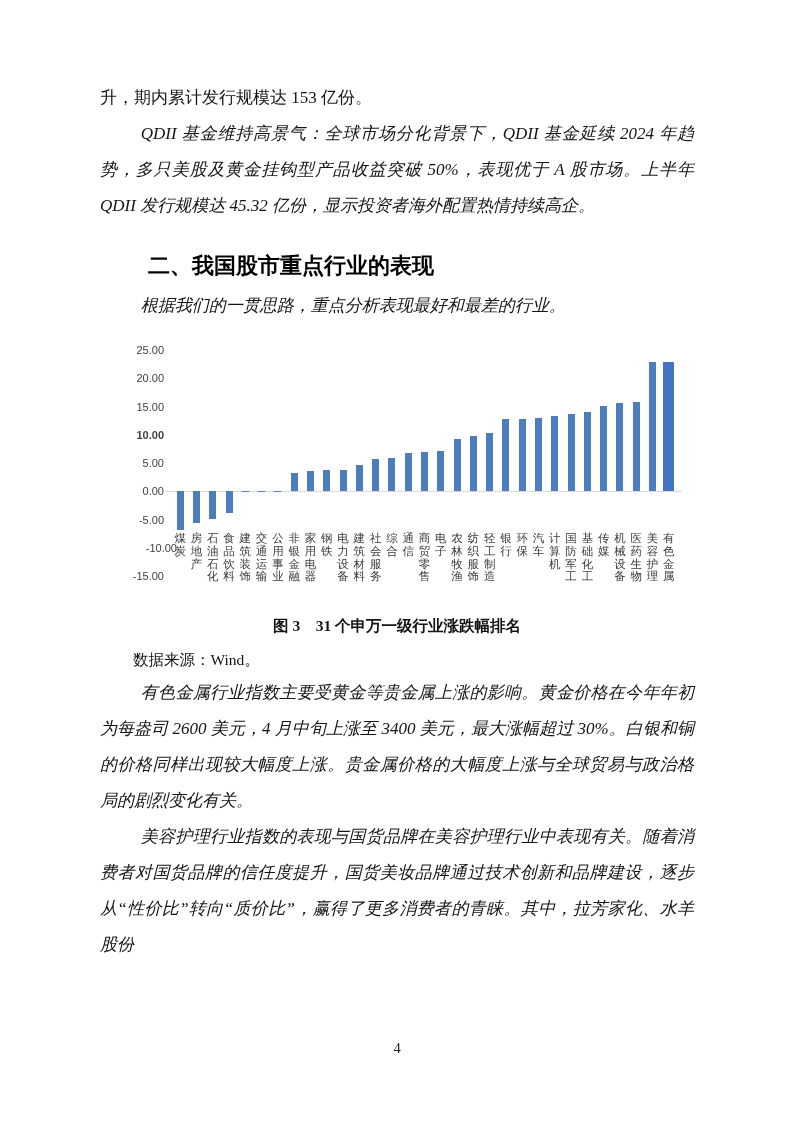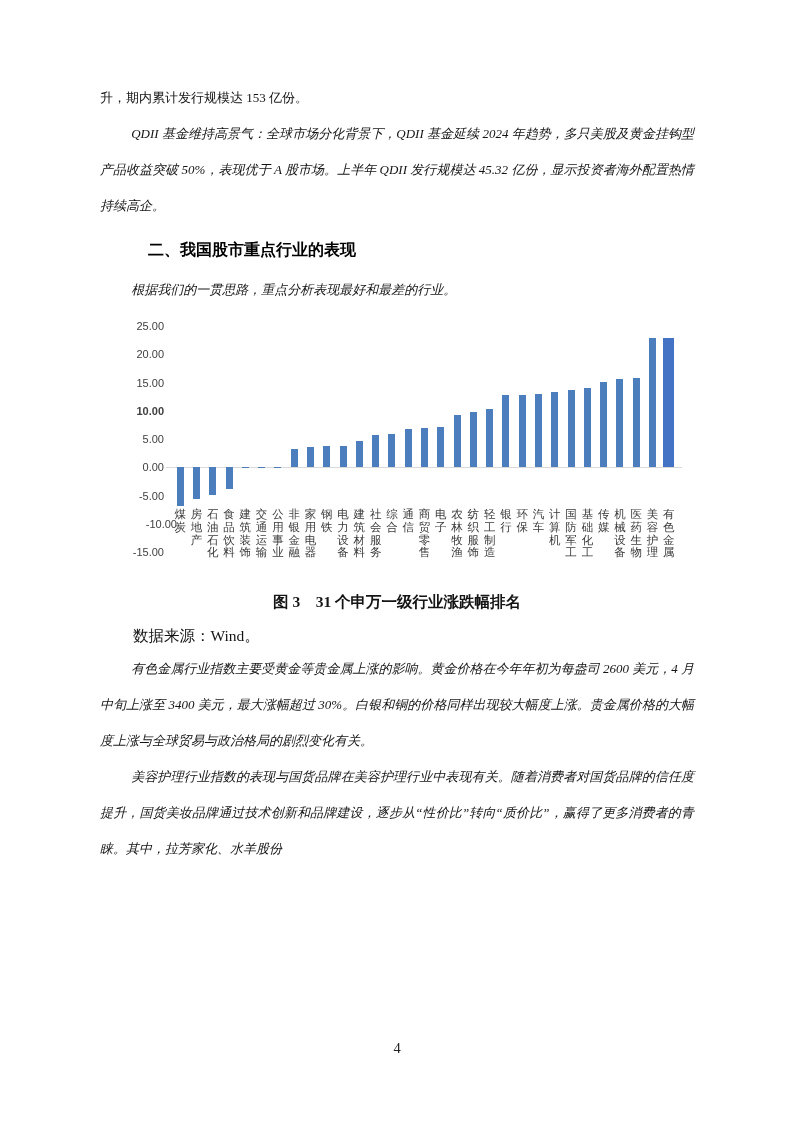--- a/index.html
+++ b/index.html
@@ -9,47 +9,47 @@
     margin:0 auto;
     background:#ffffff;
     box-sizing:border-box;
     padding:80px 100px 0 100px;
     font-family:"Liberation Serif","DejaVu Serif",serif;
     color:#141414;
     overflow:hidden;
   }
   p.body {
     margin:0;
-    font-size:13px;
+    font-size:17px;
     line-height:36px;
     text-align:justify;
   }
   p.indent { text-indent:2.4em;font-style:italic; }
   h2.section {
-    margin:12px 0 8px 0;
+    margin:28px 0 8px 0;
     padding-left:48px;
     font-family:Liberation Serif, serif;
-    font-size:16px;
+    font-size:22px;
     font-weight:700;
     line-height:28px;
     color:#000;
   }
   h3.subsection {
     margin:6px 0 4px 0;
     padding-left:45px;
     font-size:16px;
     font-weight:700;
     line-height:24px;
     color:#000;
   }
   .figure-chart {
     position:relative;
     height:255px;
     width:586px;
-    margin:8px 0 0 8px;
+    margin:16px 0 0 8px;
   }
   .tick {
     position:absolute;
     width:44px;
     text-align:right;
     font-family:"Liberation Sans","DejaVu Sans",sans-serif;
     font-size:11px;
     line-height:14px;
     color:#404040;
   }

